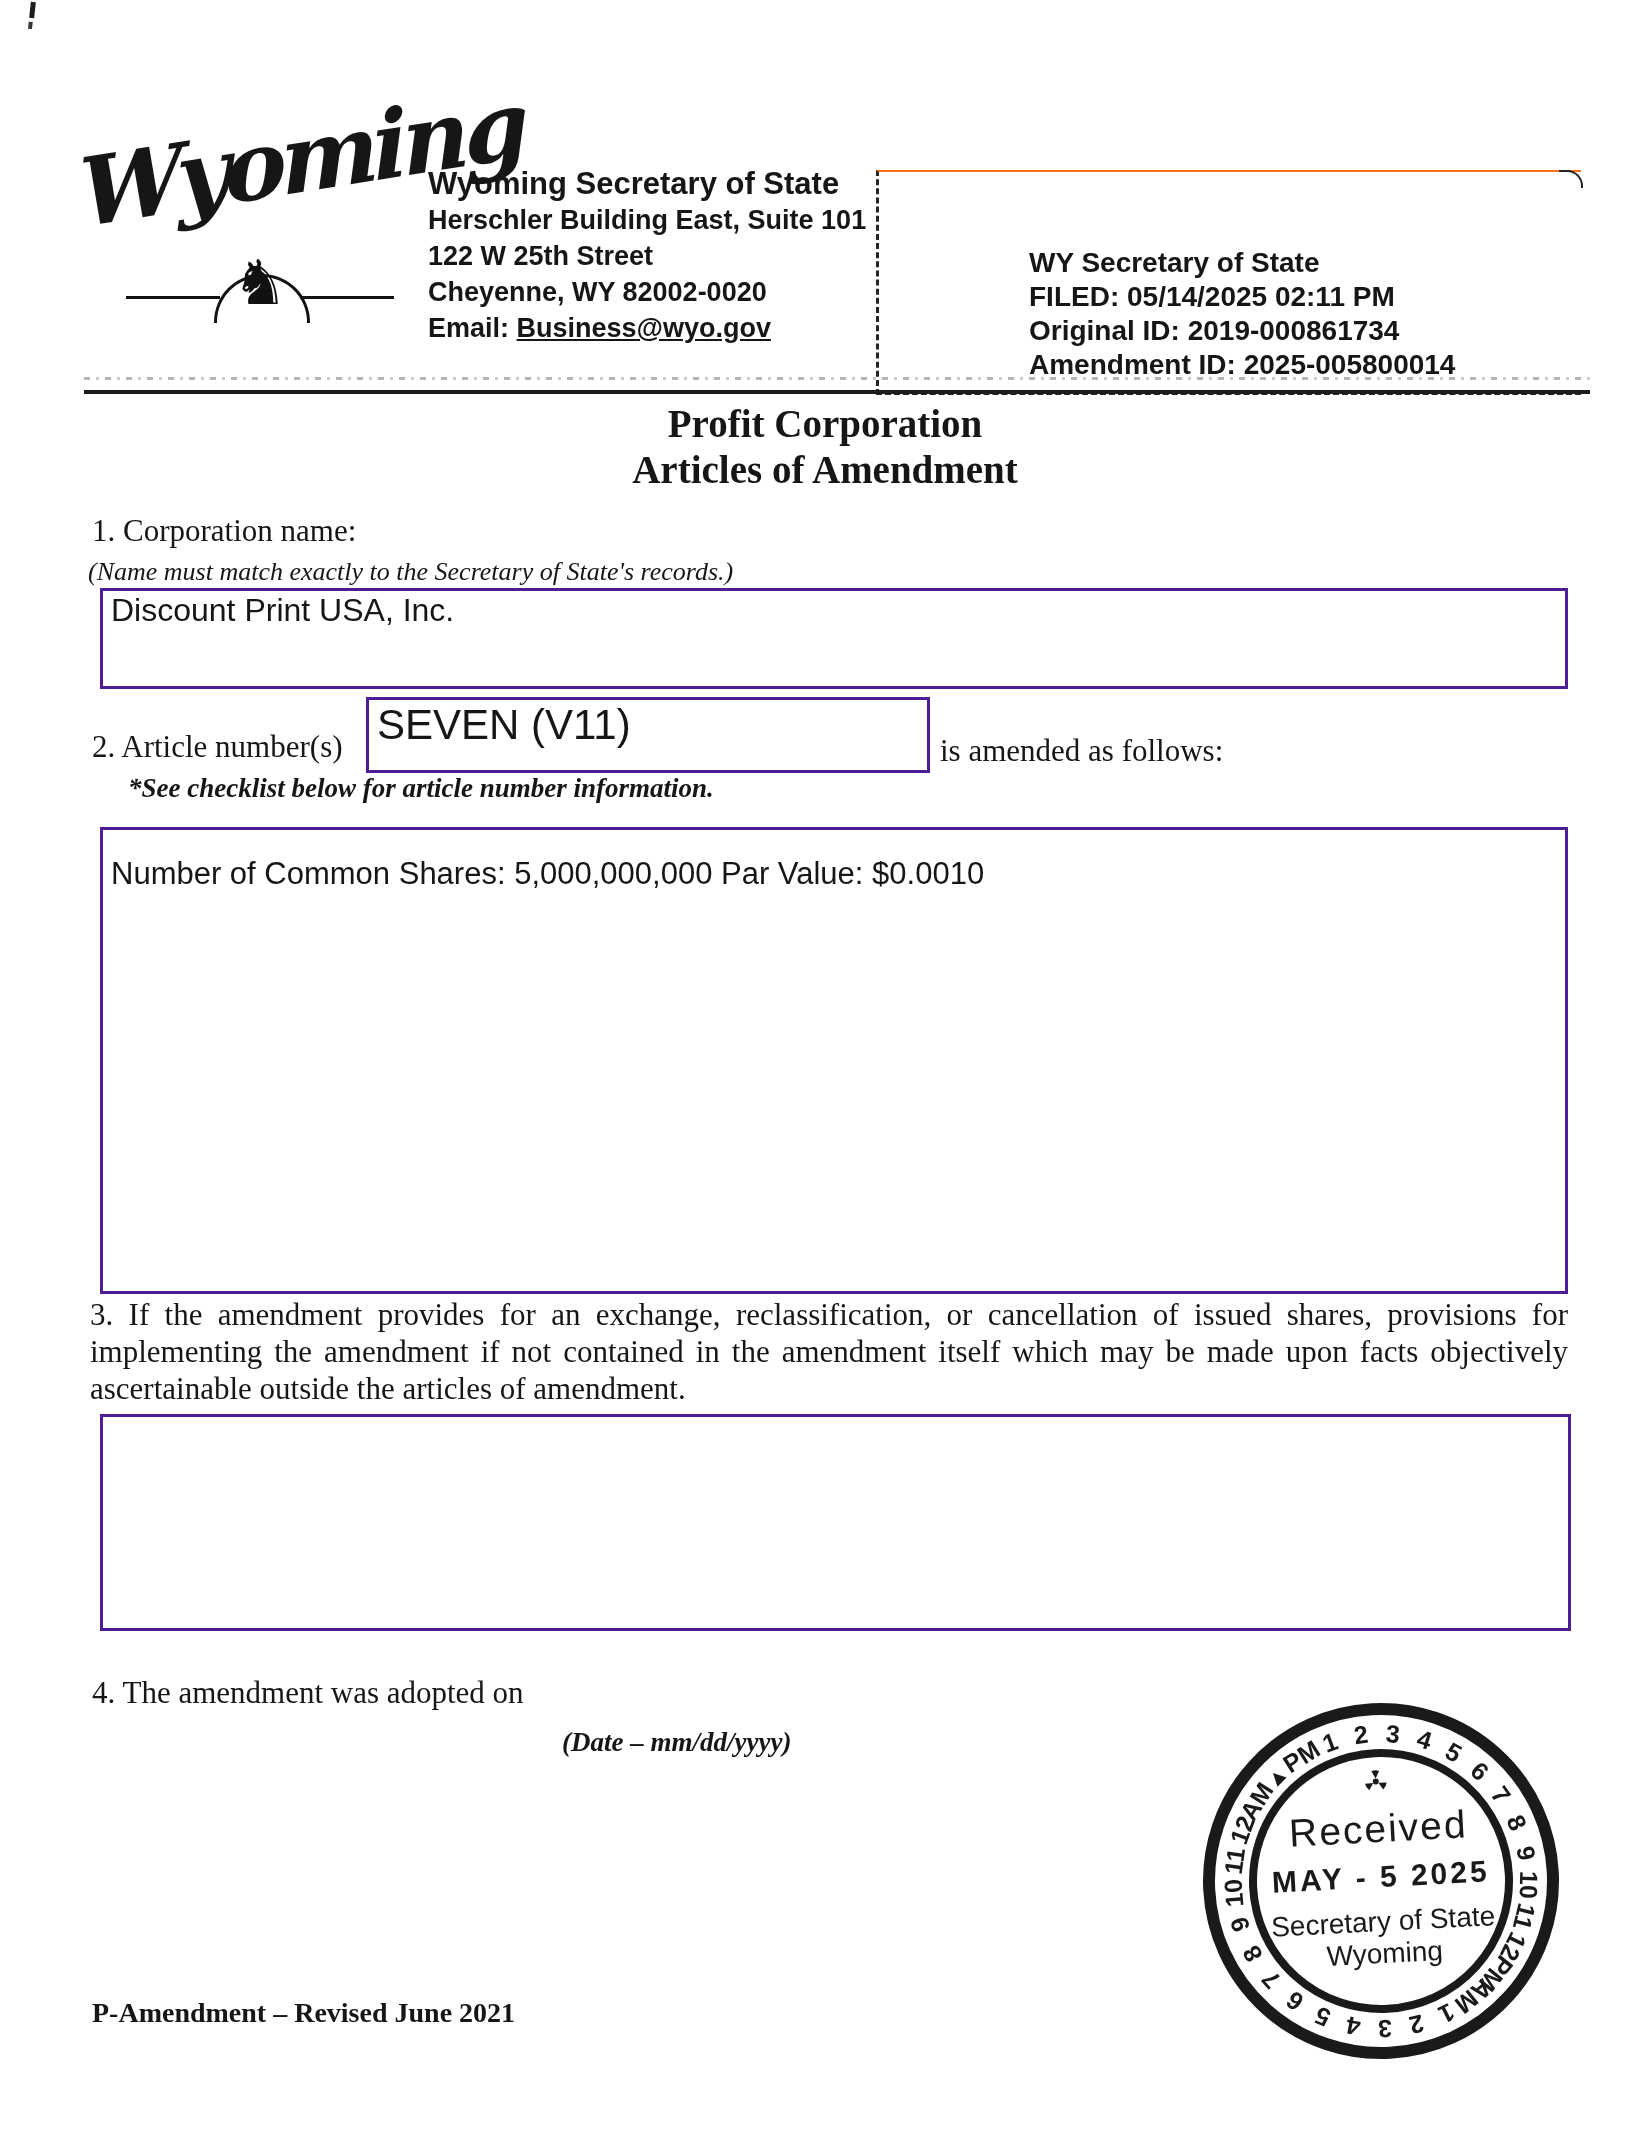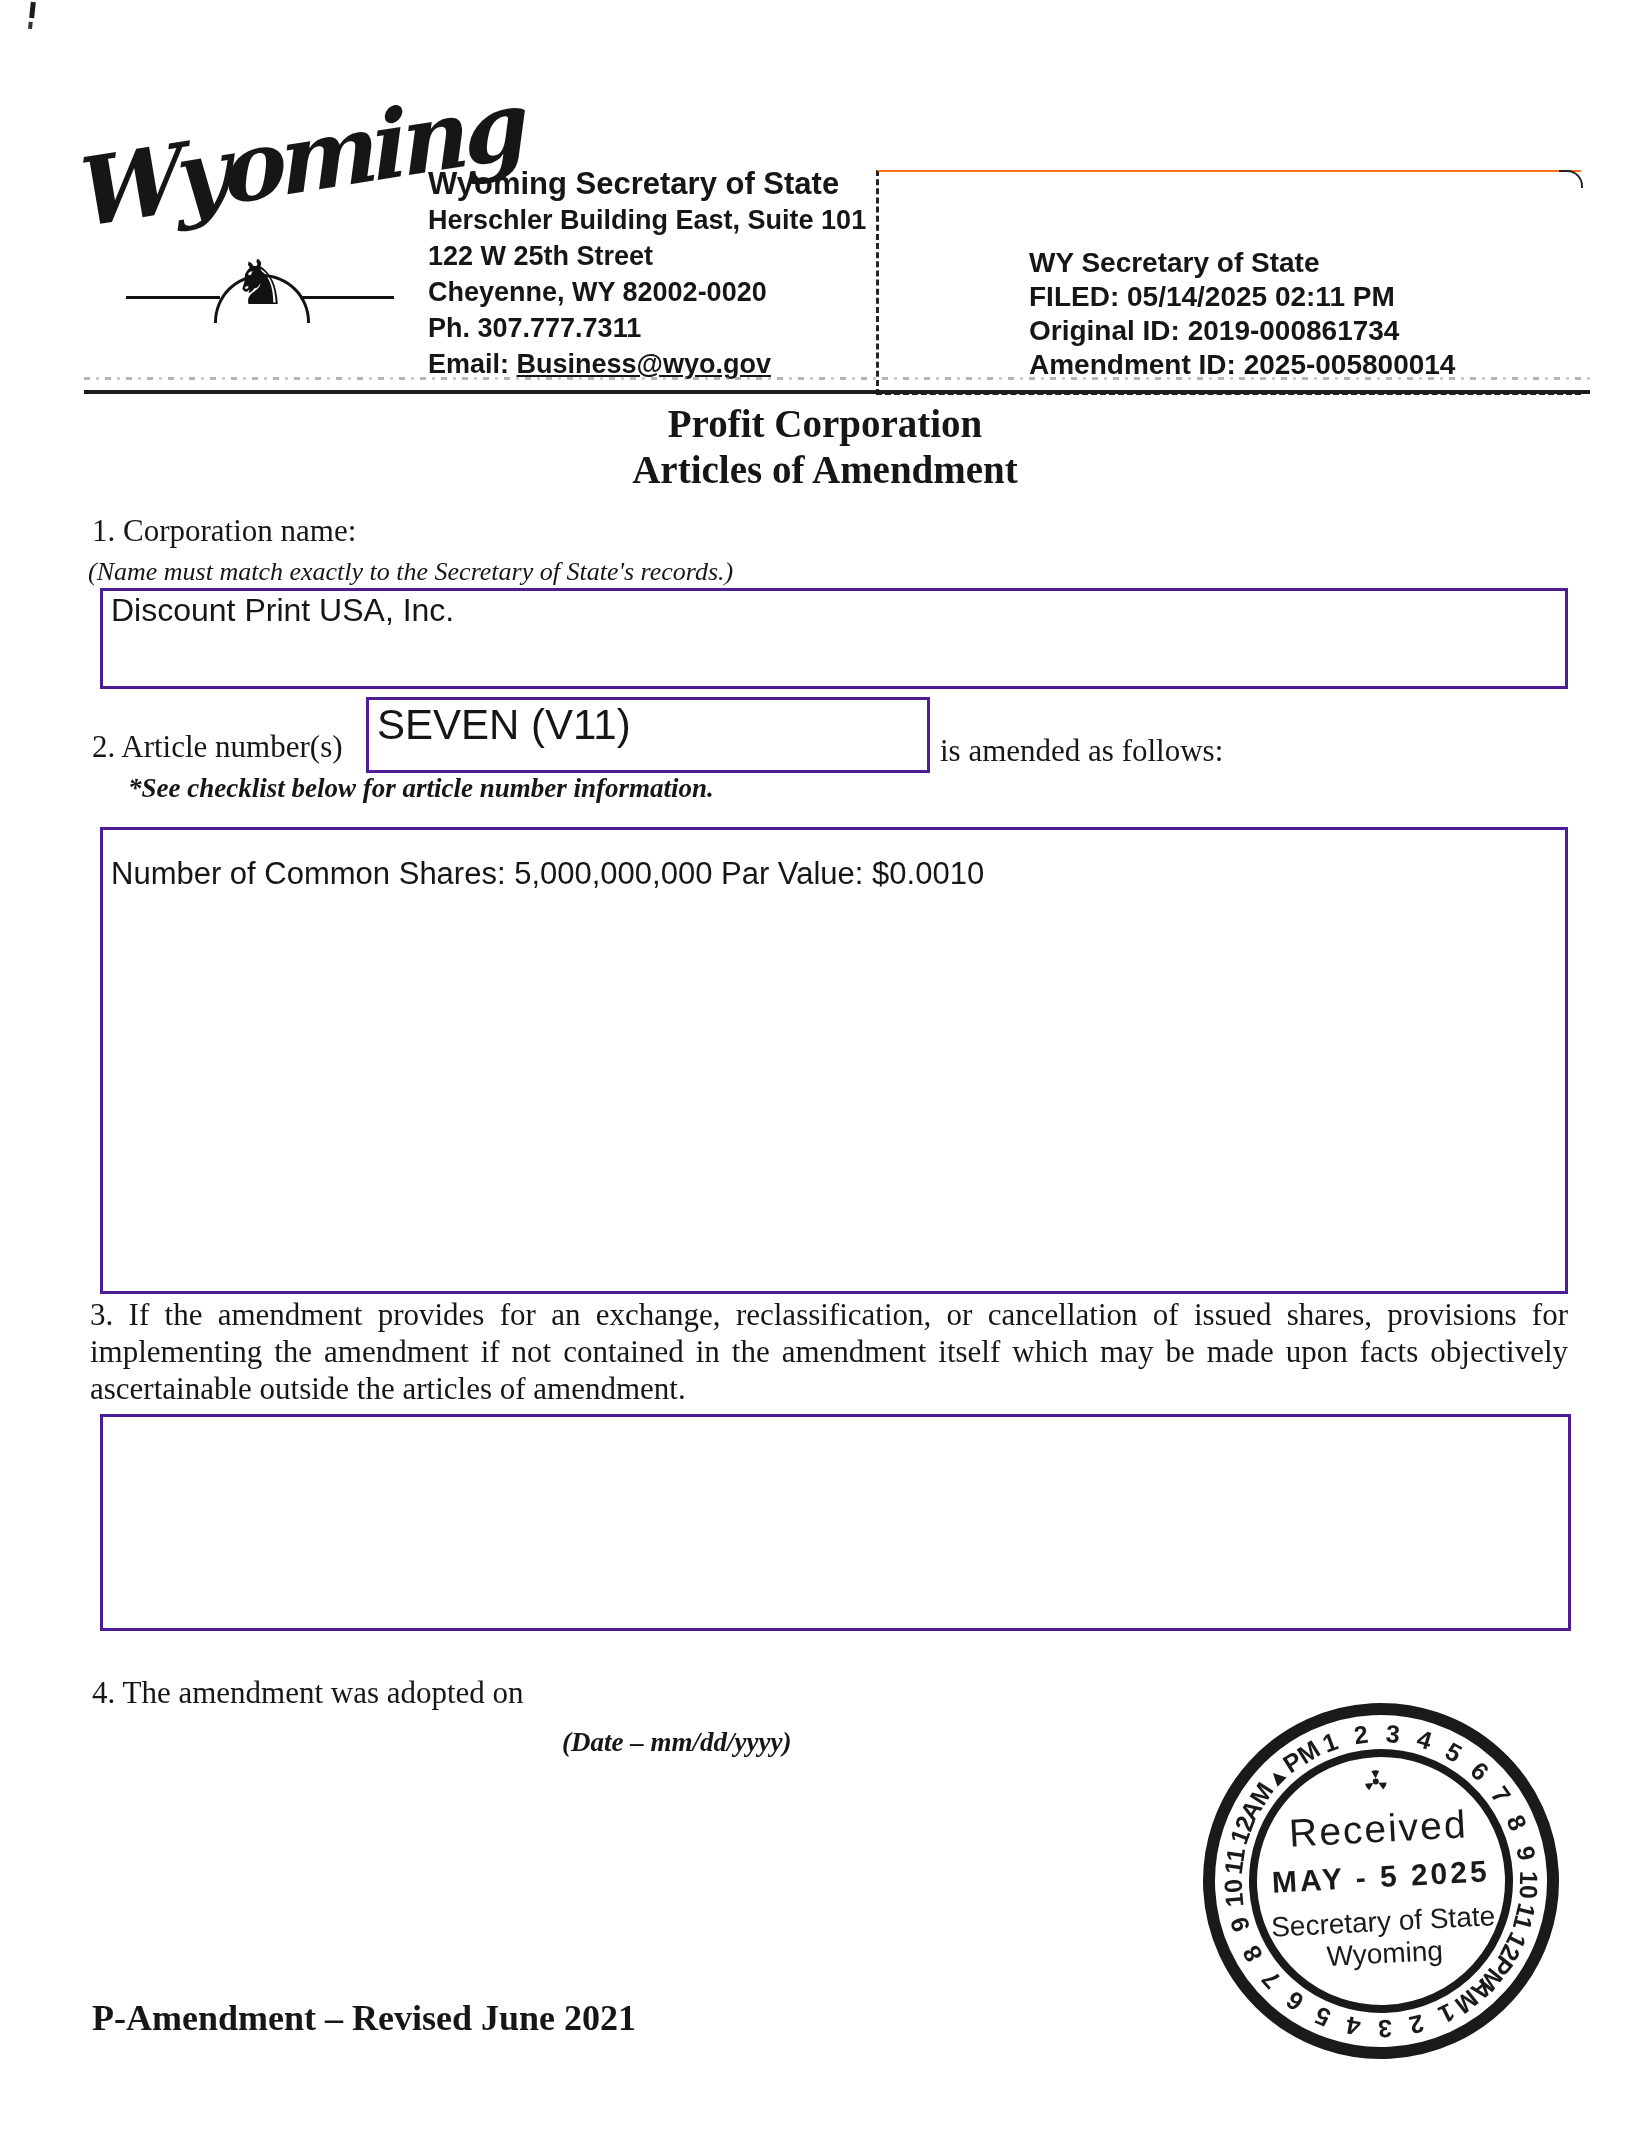--- a/index.html
+++ b/index.html
@@ -59,21 +59,21 @@
   .box-amend{left:100px;top:827px;width:1462px;height:461px;}
   .amend-text{padding:26px 10px 0 8px;font-size:31px;}
 
   .item3-label{left:90px;top:1296px;width:1478px;font-size:31px;line-height:37px;text-align:justify;}
   .box3{left:100px;top:1414px;width:1465px;height:211px;}
 
   .item4-label{left:92px;top:1675px;font-size:31px;}
   .box4{left:540px;top:1650px;width:383px;height:68px;}
   .date-note{left:562px;top:1727px;font-size:27px;font-style:italic;font-weight:bold;}
 
-  .footer-note{left:92px;top:1997px;font-size:36px;font-weight:bold;}
+  .footer-note{left:92px;top:1997px;font-size:28px;font-weight:bold;}
 
   
   .stamp{left:1203px;top:1703px;width:356px;height:356px;transform:rotate(-3deg);color:#1a1a1a;}
   .stamp-outer{position:absolute;inset:0;border:12px solid #1a1a1a;border-radius:50%;}
   .stamp-inner{position:absolute;inset:46px;border:8px solid #1a1a1a;border-radius:50%;}
   .ring-tok{position:absolute;left:50%;top:50%;width:46px;height:30px;margin:-15px 0 0 -23px;
             display:flex;align-items:center;justify-content:center;
             font-family:"Liberation Sans","DejaVu Sans",sans-serif;font-weight:bold;font-size:25px;}
   .tok-arrow{font-size:17px;font-family:"DejaVu Sans",sans-serif;}
   .stamp-content{position:absolute;inset:54px;display:flex;flex-direction:column;align-items:center;
@@ -99,21 +99,20 @@
       <span class="horse-glyph">♞</span>
       <span class="ground-line gl-right"></span>
     </div>
   </div>
 
   <div class="abs address sans">
     <div class="office-name">Wyoming Secretary of State</div>
     <div class="addr-line">Herschler Building East, Suite 101</div>
     <div class="addr-line">122 W 25th Street</div>
     <div class="addr-line">Cheyenne, WY 82002-0020</div>
-    <div class="addr-line">Ph. 307.777.7311</div>
     <div class="addr-line"><span>Email:</span> <span class="email-underline">Business@wyo.gov</span></div>
   </div>
 
   <div class="abs filing-box">
     <div class="filing-hook"></div>
     <div class="filing-text sans">
       <div>WY Secretary of State</div>
       <div>FILED: 05/14/2025 02:11 PM</div>
       <div>Original ID: 2019-000861734</div>
       <div>Amendment ID: 2025-005800014</div>

